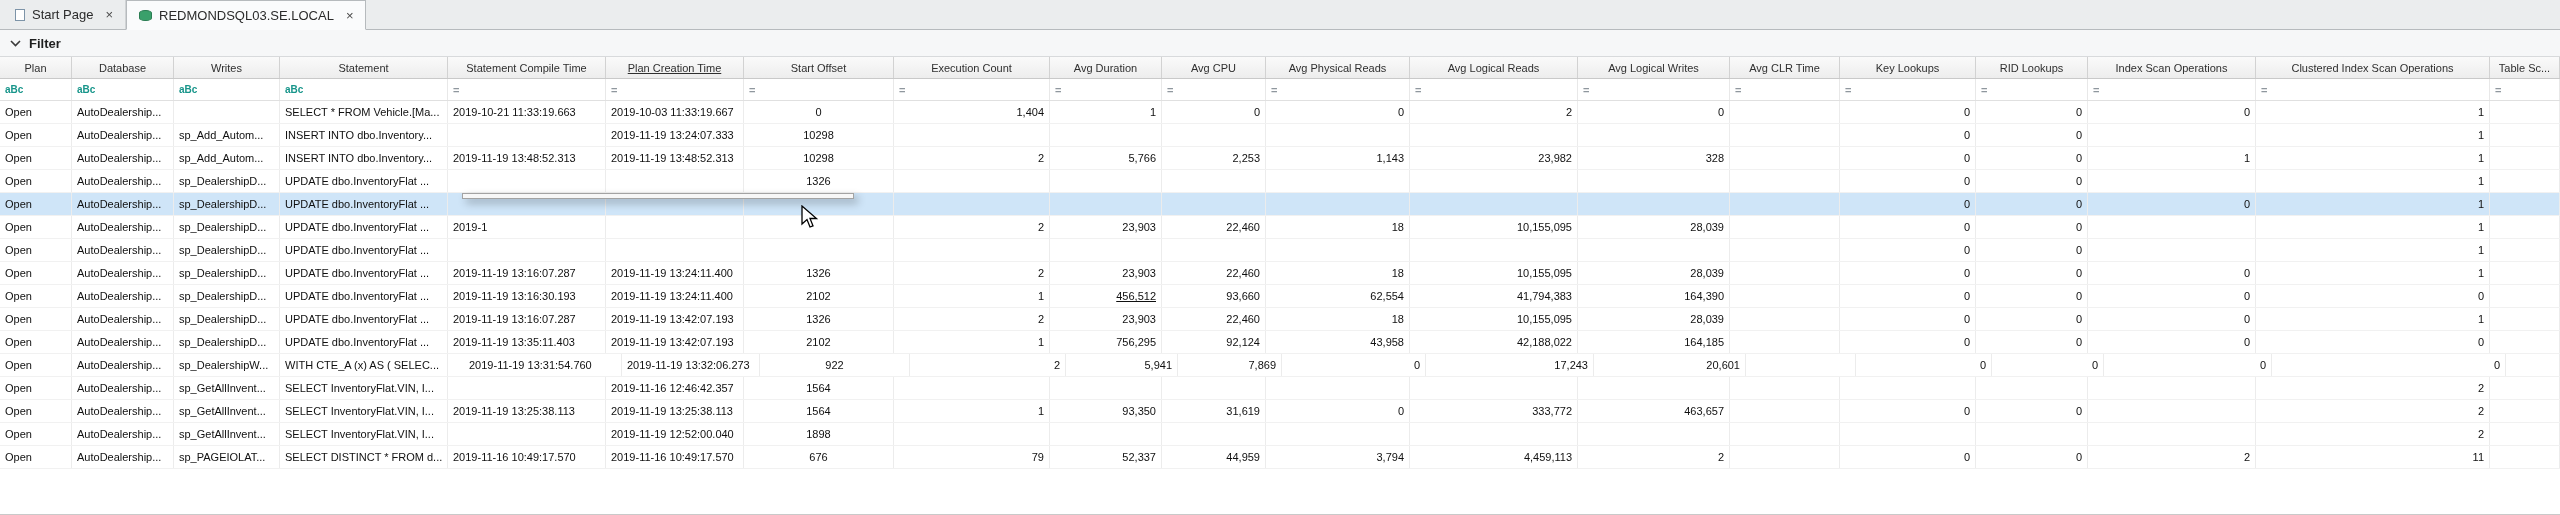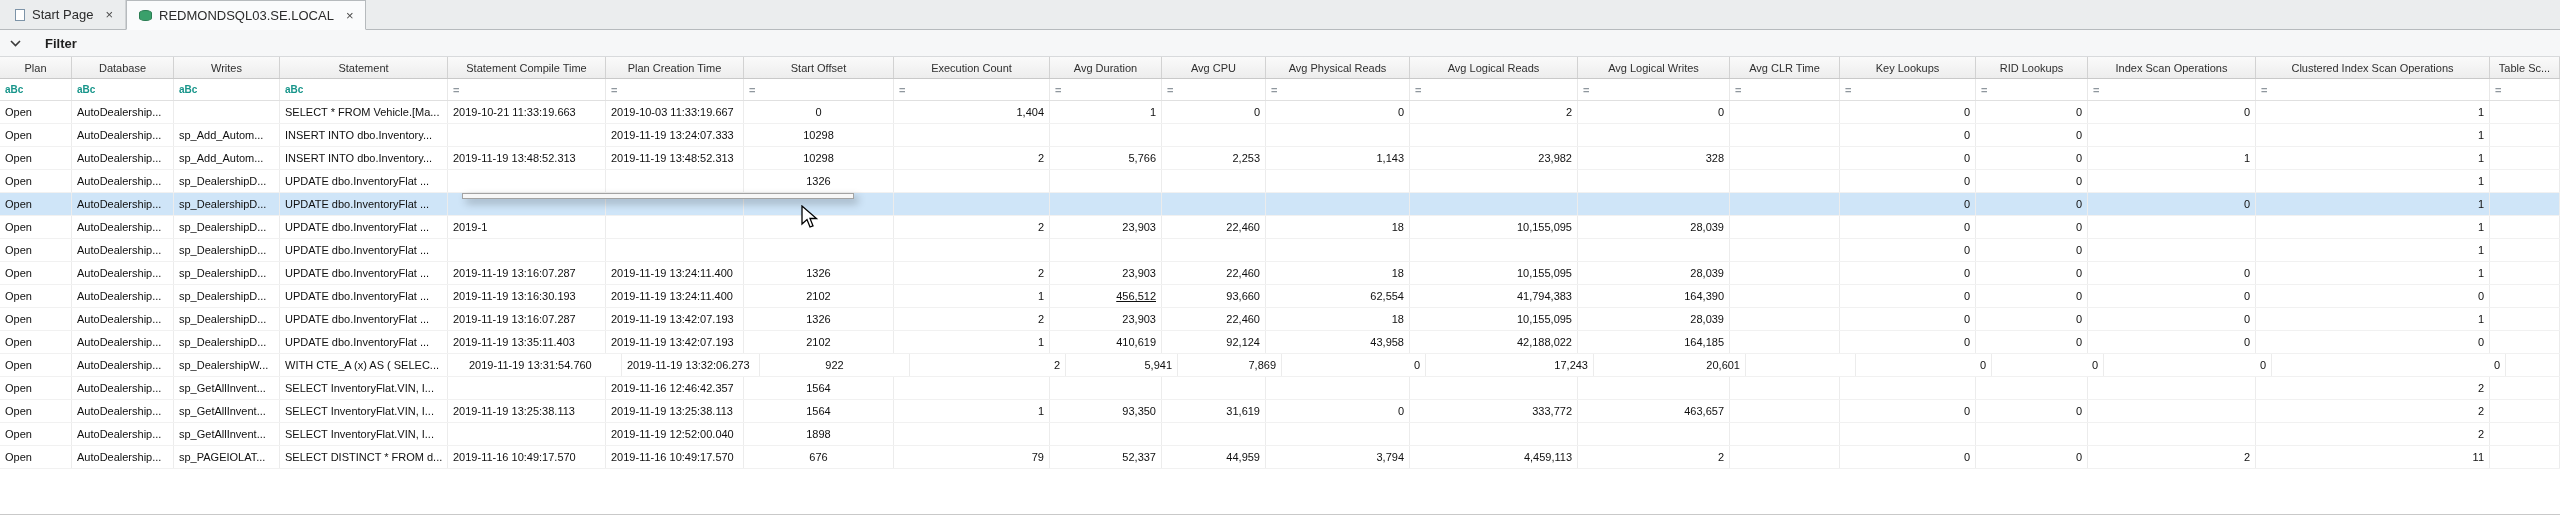--- a/index.html
+++ b/index.html
@@ -29,21 +29,21 @@
   .nav-row {
     height: 28px; display: flex; align-items: center; background: #ffffff;
     font-size: 13px; color: #3a3a3a; border-bottom: 1px solid #ebebeb;
   }
   .nav-item { flex: 1 1 0; text-align: center; white-space: nowrap; cursor: default; }
   .nav-item.first { flex: 0 0 150px; text-align: left; padding-left: 14px; }
   .nav-item.selected { font-weight: bold; color: #000; }
   
   .filter-band {
     height: 27px; background: #f6f7f8; border-bottom: 1px solid #d8dadc;
-    display: flex; align-items: center; padding-left: 10px; gap: 24px;
+    display: flex; align-items: center; padding-left: 10px; gap: 8px;
   }
   .filter-label { font-size: 13px; font-weight: bold; color: #1f1f1f; }
   
   .grid { position: relative; }
   .grid-header-row {
     display: flex; height: 22px; background: linear-gradient(#fafafa, #ededed);
     border-bottom: 1px solid #c9c9c9;
   }
   .gh-cell {
     display: flex; align-items: center; justify-content: center; font-size: 11px;
@@ -116,21 +116,21 @@
     <span class="filter-label">Filter</span>
   </div>
 
   <div class="grid">
     <div class="grid-header-row">
         <div class="gh-cell" style="flex: 0 0 72px;">Plan</div>
         <div class="gh-cell" style="flex: 0 0 102px;">Database</div>
         <div class="gh-cell" style="flex: 0 0 106px;">Writes</div>
         <div class="gh-cell" style="flex: 0 0 168px;">Statement</div>
         <div class="gh-cell" style="flex: 0 0 158px;">Statement Compile Time</div>
-        <div class="gh-cell" style="flex: 0 0 138px;">Plan Creation Time</div>
+        <div class="gh-cell" style="flex: 0 0 138px; text-decoration: underline;">Plan Creation Time</div>
         <div class="gh-cell" style="flex: 0 0 150px;">Start Offset</div>
         <div class="gh-cell" style="flex: 0 0 156px;">Execution Count</div>
         <div class="gh-cell" style="flex: 0 0 112px;">Avg Duration</div>
         <div class="gh-cell" style="flex: 0 0 104px;">Avg CPU</div>
         <div class="gh-cell" style="flex: 0 0 144px;">Avg Physical Reads</div>
         <div class="gh-cell" style="flex: 0 0 168px;">Avg Logical Reads</div>
         <div class="gh-cell" style="flex: 0 0 152px;">Avg Logical Writes</div>
         <div class="gh-cell" style="flex: 0 0 110px;">Avg CLR Time</div>
         <div class="gh-cell" style="flex: 0 0 136px;">Key Lookups</div>
         <div class="gh-cell" style="flex: 0 0 112px;">RID Lookups</div>
@@ -410,21 +410,21 @@
         </div>
         <div class="grid-row">
           <div class="gd-cell" style="flex: 0 0 72px; justify-content: flex-start;">Open</div>
           <div class="gd-cell" style="flex: 0 0 102px; justify-content: flex-start;">AutoDealership...</div>
           <div class="gd-cell" style="flex: 0 0 106px; justify-content: flex-start;">sp_DealershipD...</div>
           <div class="gd-cell" style="flex: 0 0 168px; justify-content: flex-start;">UPDATE dbo.InventoryFlat ...</div>
           <div class="gd-cell" style="flex: 0 0 158px; justify-content: flex-start;">2019-11-19 13:35:11.403</div>
           <div class="gd-cell" style="flex: 0 0 138px; justify-content: flex-start;">2019-11-19 13:42:07.193</div>
           <div class="gd-cell" style="flex: 0 0 150px; justify-content: center;">2102</div>
           <div class="gd-cell" style="flex: 0 0 156px; justify-content: flex-end;">1</div>
-          <div class="gd-cell" style="flex: 0 0 112px; justify-content: flex-end;">410,619</div>
+          <div class="gd-cell" style="flex: 0 0 112px; justify-content: flex-end;">756,295</div>
           <div class="gd-cell" style="flex: 0 0 104px; justify-content: flex-end;">92,124</div>
           <div class="gd-cell" style="flex: 0 0 144px; justify-content: flex-end;">43,958</div>
           <div class="gd-cell" style="flex: 0 0 168px; justify-content: flex-end;">42,188,022</div>
           <div class="gd-cell" style="flex: 0 0 152px; justify-content: flex-end;">164,185</div>
           <div class="gd-cell" style="flex: 0 0 110px; justify-content: flex-end;"></div>
           <div class="gd-cell" style="flex: 0 0 136px; justify-content: flex-end;">0</div>
           <div class="gd-cell" style="flex: 0 0 112px; justify-content: flex-end;">0</div>
           <div class="gd-cell" style="flex: 0 0 168px; justify-content: flex-end;">0</div>
           <div class="gd-cell" style="flex: 0 0 234px; justify-content: flex-end;">0</div>
           <div class="gd-cell" style="flex: 1 1 auto; justify-content: flex-end;"></div>

